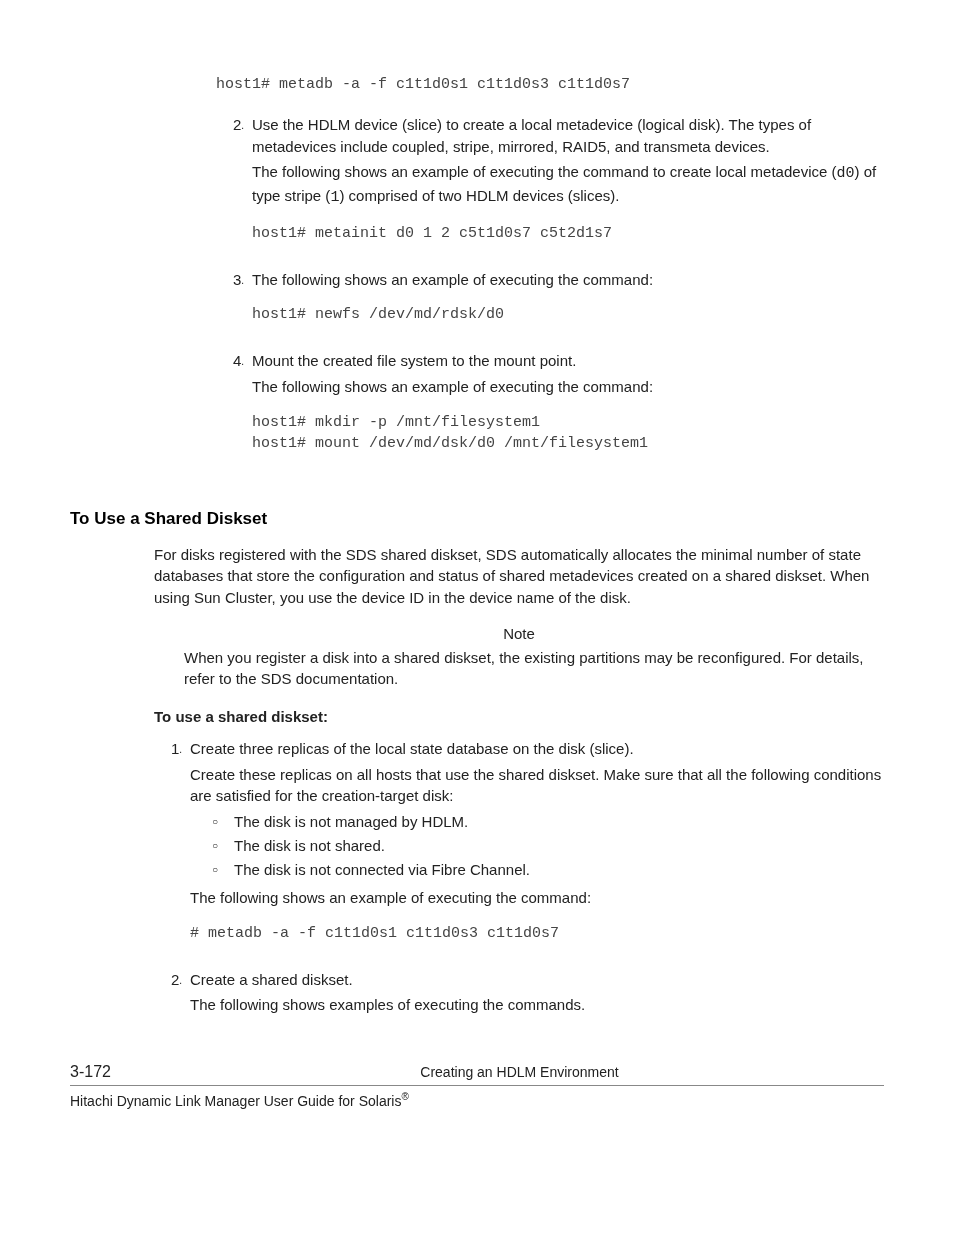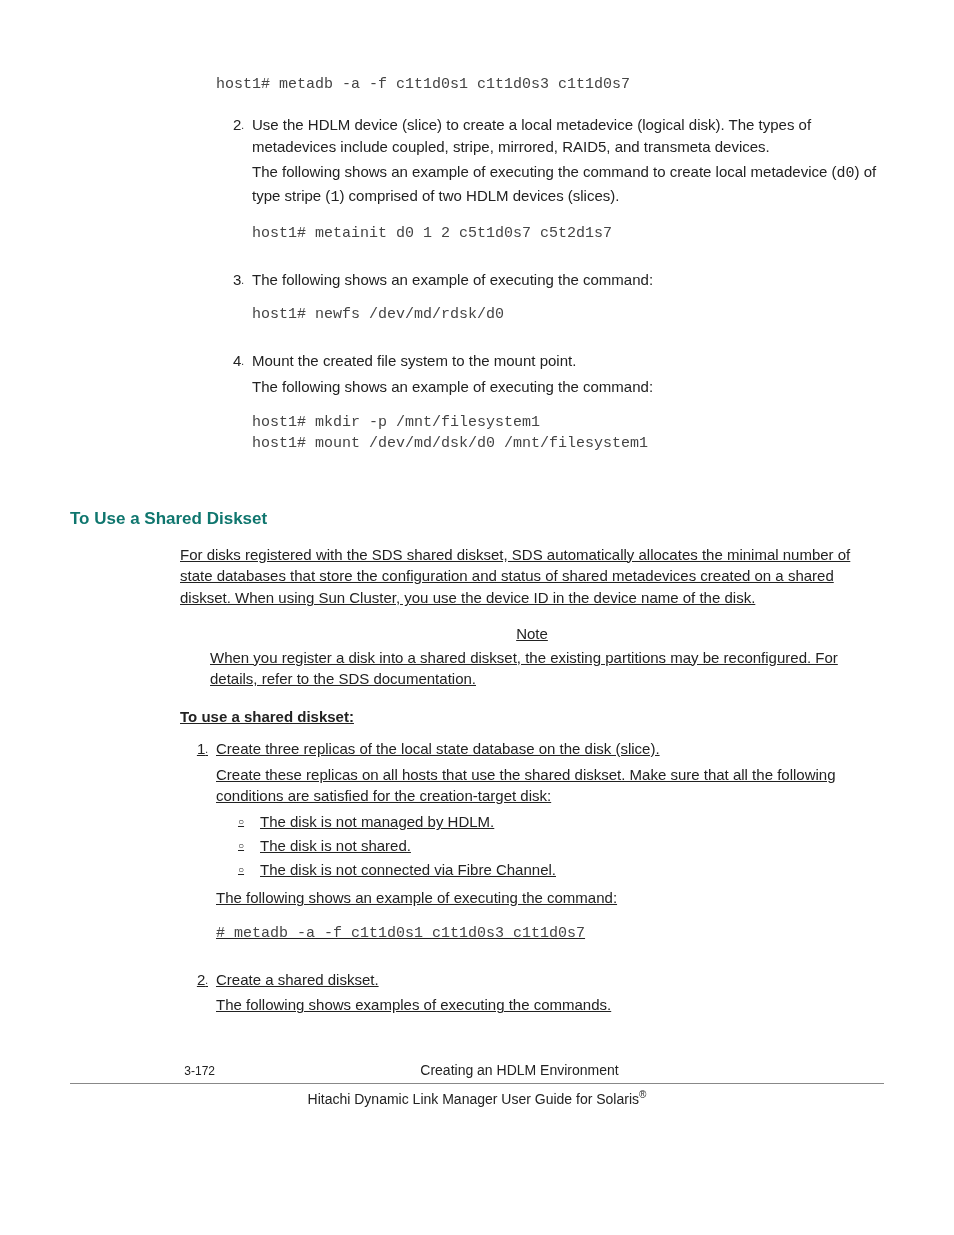--- a/index.html
+++ b/index.html
@@ -47,21 +47,21 @@
   .indent-block {
     margin-left: 146px;
   }
   .indent-block-ol {
     margin-left: 110px;
   }
   h3.section {
     font-family: Verdana, Geneva, sans-serif;
     font-size: 17px;
     font-weight: bold;
-    color: #0f766e;
+    color: #000000;
     margin: 34px 0 12px 0;
   }
   .note-label {
     margin: 14px 0 2px 0;
     text-align: center;
   }
   .note-body {
     margin-left: 30px;
   }
   .bold-line {
@@ -81,31 +81,30 @@
   .footer {
     margin-top: 40px;
   }
   .footer-top {
     display: flex;
     align-items: baseline;
     border-bottom: 1px solid #888;
     padding-bottom: 2px;
   }
   .page-num {
-    font-size: 12px;
+    font-size: 16px;
     width: 145px;
-    text-align: right;
   }
   .footer-center {
     flex: 1;
     text-align: center;
     font-size: 14px;
   }
   .footer-line2 {
-    text-align: center;
+    text-align: left;
     font-size: 14px;
     margin-top: 4px;
   }
   sup.reg {
     font-size: 10px;
   }
 </style>
 </head>
 <body>
 
@@ -141,21 +140,21 @@
         <div class="para">The following shows an example of executing the command:</div>
         <div class="code">host1# mkdir -p /mnt/filesystem1
 host1# mount /dev/md/dsk/d0 /mnt/filesystem1</div>
       </div>
     </div>
   </div>
 </div>
 
 <h3 class="section">To Use a Shared Diskset</h3>
 
-<div style="margin-left:110px;text-decoration:underline;">
+<div style="margin-left:84px;">
   <div class="para">For disks registered with the SDS shared diskset, SDS automatically allocates the minimal number of state databases that store the configuration and status of shared metadevices created on a shared diskset. When using Sun Cluster, you use the device ID in the device name of the disk.</div>
 
   <div class="note-label">Note</div>
   <div class="note-body para">When you register a disk into a shared diskset, the existing partitions may be reconfigured. For details, refer to the SDS documentation.</div>
 
   <div class="bold-line">To use a shared diskset:</div>
 
   <div class="ol-item">
     <div class="ol-num"><span>1</span><span class="period">.</span></div>
     <div class="ol-body">

